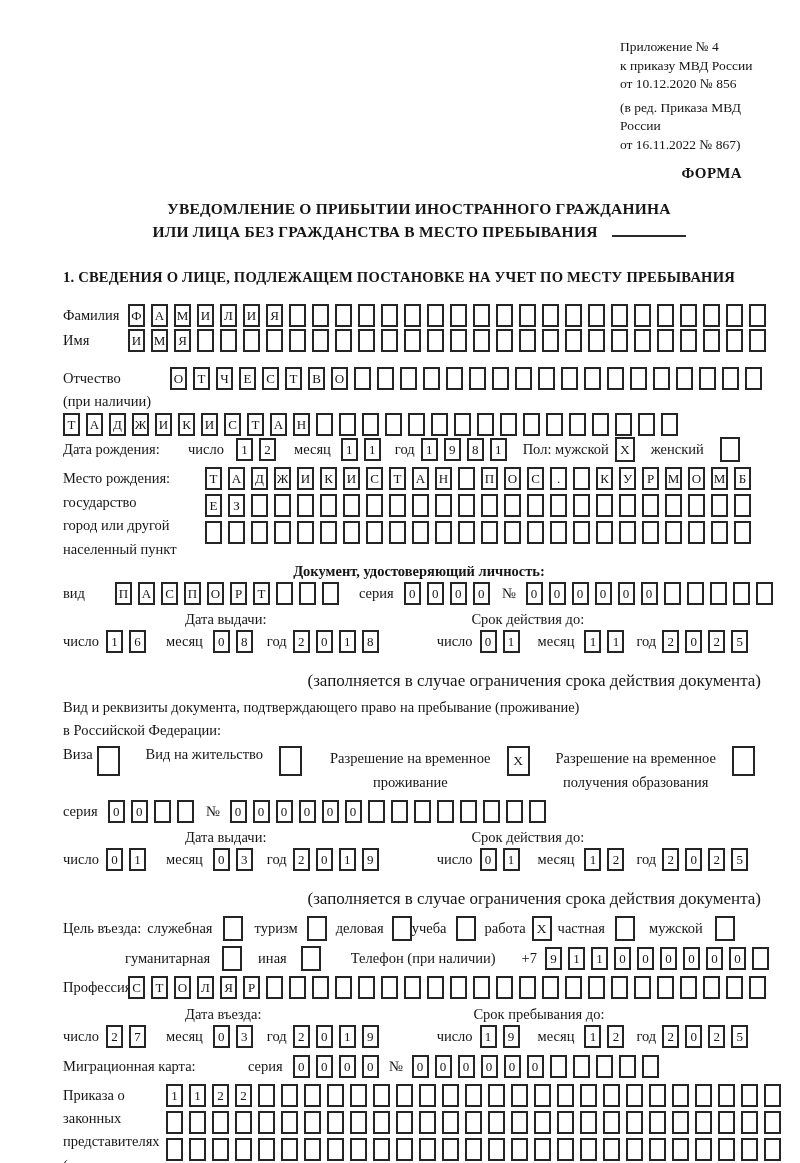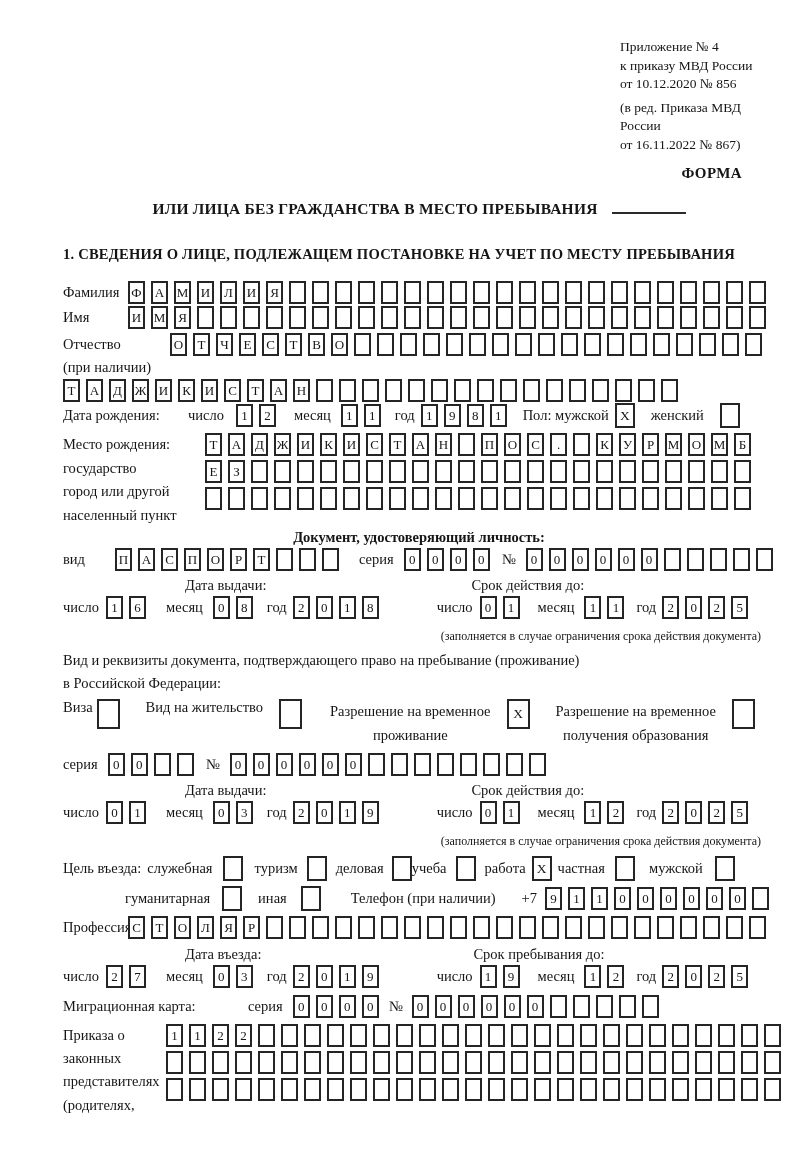--- a/index.html
+++ b/index.html
@@ -20,41 +20,42 @@
   .cells { display:flex; flex-wrap:nowrap; flex:none; }
   .cell {
     width:17px; height:23px; border:2px solid #252525; margin-right:6px;
     font-size:13px; line-height:19px; text-align:center; flex:none; background:#fff;
   }
   .cb {
     display:inline-block; width:20px; height:25px; border:2px solid #252525;
     font-size:13.5px; line-height:21px; text-align:center; flex:none; background:#fff;
   }
   .cb.big { width:23px; height:30px; line-height:26px; }
-  .note { text-align:right; font-size:12px; padding-right:14px; margin-top:10px; }
+  .note { text-align:right; font-size:17px; padding-right:14px; margin-top:18px; }
   .blk { display:block; }
   .mb { margin-bottom:4px; }
 </style>
 </head>
 <body>
 
 <div class="page">
 
   <div class="ref">
     <div>Приложение № 4</div>
     <div>к приказу МВД России</div>
     <div>от 10.12.2020 № 856</div>
     <div style="height:5px"></div>
     <div>(в ред. Приказа МВД России</div>
     <div>от 16.11.2022 № 867)</div>
   </div>
 
   <div class="forma">ФОРМА</div>
 
   <div class="title">
+    <div>УВЕДОМЛЕНИЕ О ПРИБЫТИИ ИНОСТРАННОГО ГРАЖДАНИНА</div>
     <div><span>ИЛИ ЛИЦА БЕЗ ГРАЖДАНСТВА В МЕСТО ПРЕБЫВАНИЯ</span><span class="uline"></span></div>
   </div>
 
   <div class="sec">1. СВЕДЕНИЯ О ЛИЦЕ, ПОДЛЕЖАЩЕМ ПОСТАНОВКЕ НА УЧЕТ ПО МЕСТУ ПРЕБЫВАНИЯ</div>
 
   <div class="row" style="margin-top:18px">
     <span class="lbl" style="width:65px">Фамилия</span>
     <span class="cells">
         <span class="cell">Ф</span>
         <span class="cell">А</span>
@@ -114,21 +115,21 @@
         <span class="cell"></span>
         <span class="cell"></span>
         <span class="cell"></span>
         <span class="cell"></span>
         <span class="cell"></span>
         <span class="cell"></span>
         <span class="cell"></span>
       </span>
   </div>
 
-  <div class="row top" style="margin-top:4px">
+  <div class="row top" style="margin-top:15px">
     <span class="lbl" style="width:107px;line-height:23px">
       <span class="blk">Отчество</span>
       <span class="blk">(при наличии)</span>
     </span>
     <span class="cells">
         <span class="cell">О</span>
         <span class="cell">Т</span>
         <span class="cell">Ч</span>
         <span class="cell">Е</span>
         <span class="cell">С</span>

